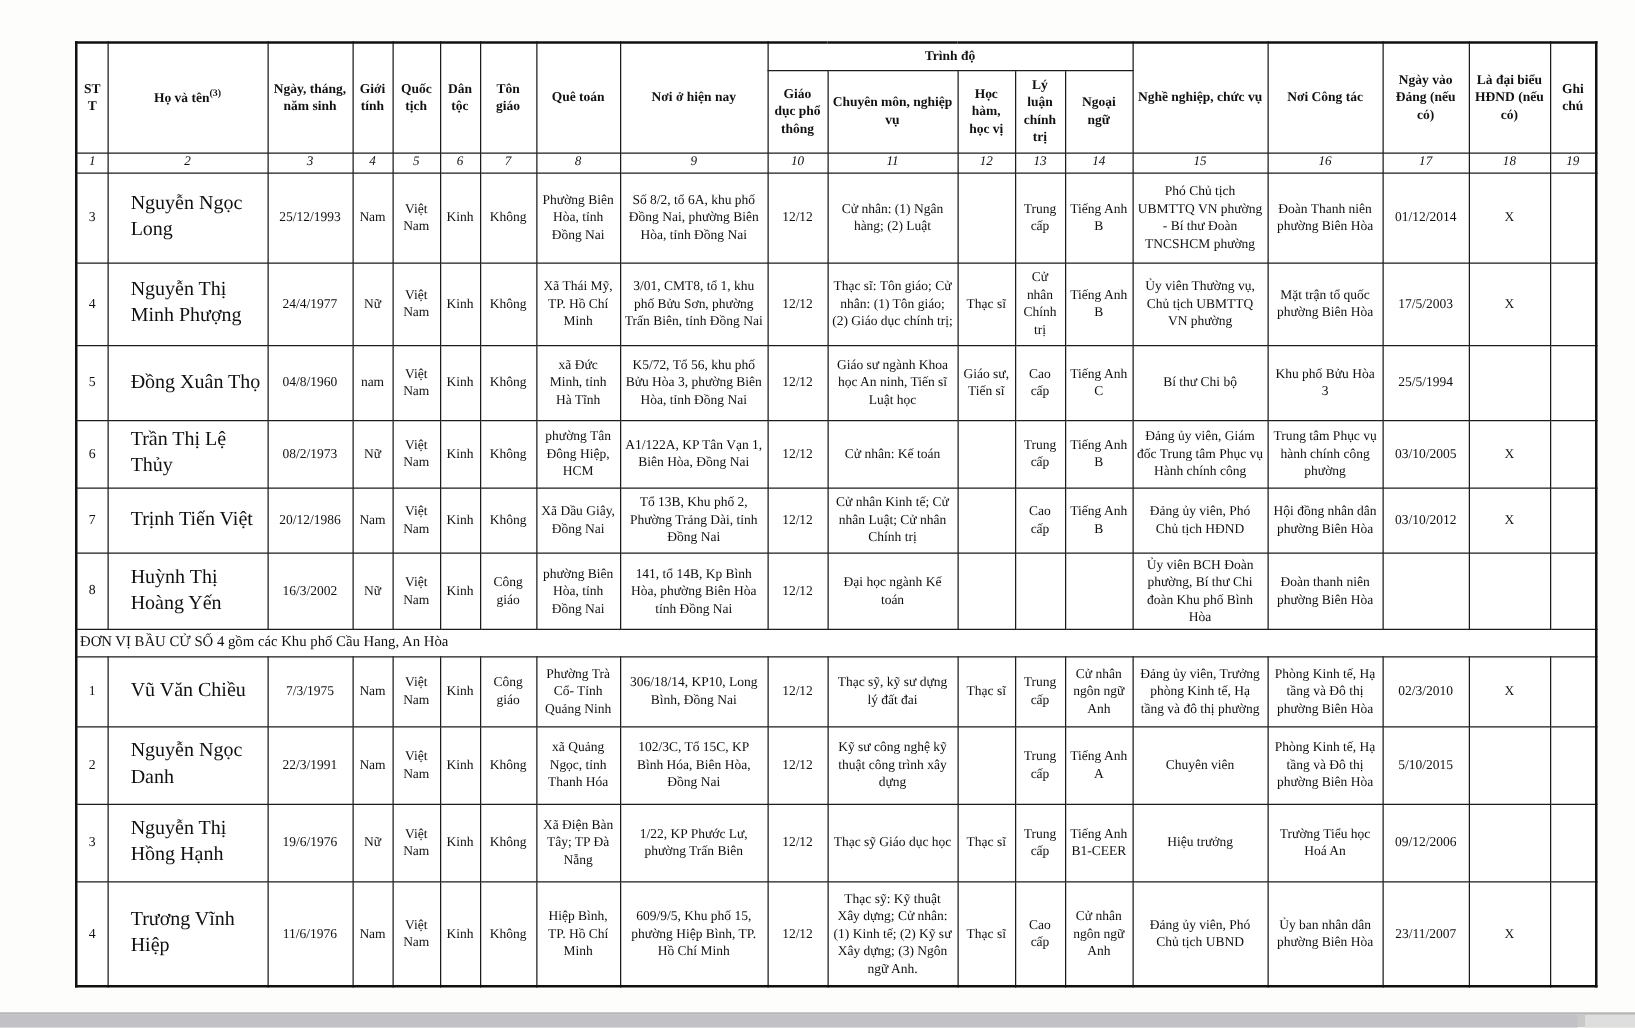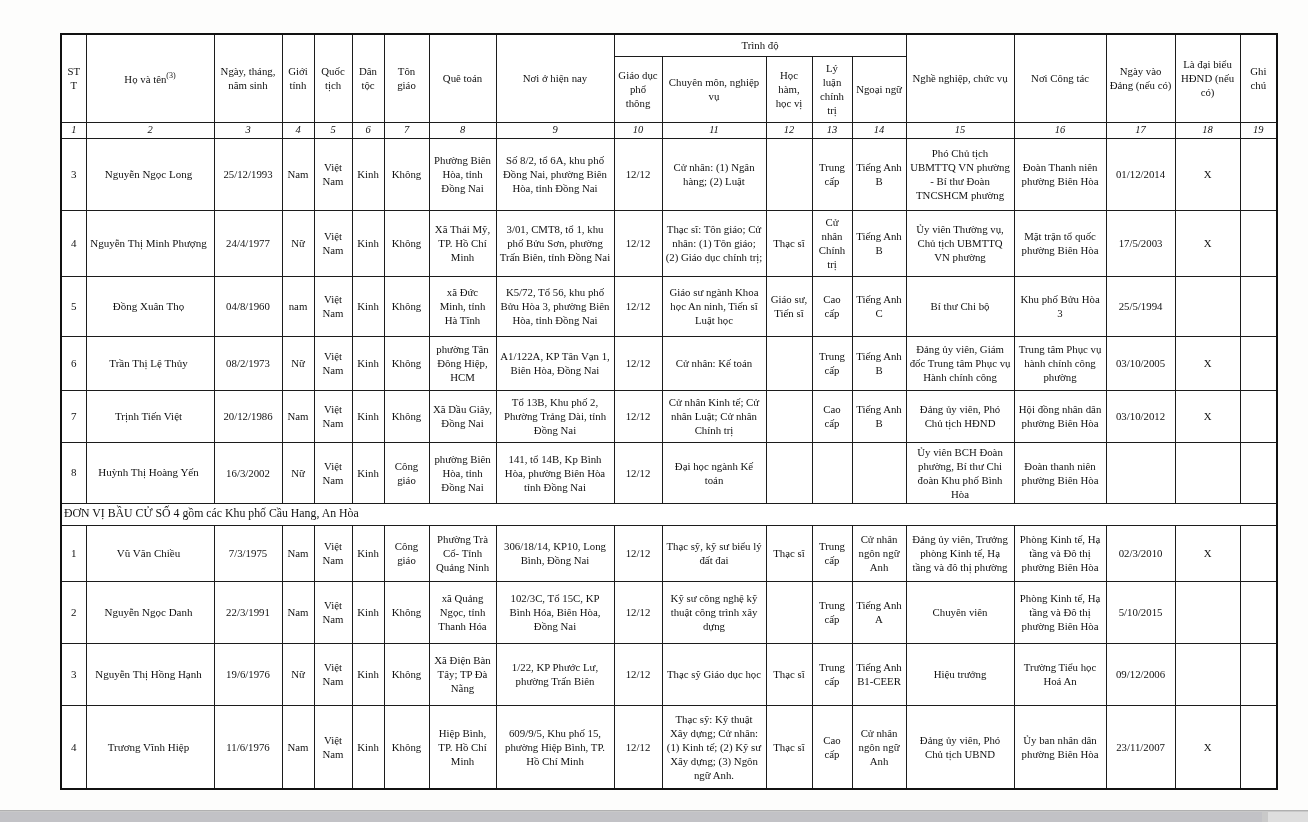--- a/index.html
+++ b/index.html
@@ -21,25 +21,25 @@
   table.roster th, table.roster td {
     border: 1px solid #1c1c1c;
     vertical-align: middle;
     text-align: center;
     padding: 2px 3px;
     font-size: 10.8px;
     line-height: 1.3;
     word-wrap: break-word;
   }
   table.roster { border: 2px solid #111; }
-  thead th { font-weight: normal; font-size: 11px; margin-left: 35px; }
+  thead th { font-weight: bold; font-size: 11px; margin-left: 35px; }
   tr.group-row th { height: 22px; }
   tr.sub-row th { height: 66px; }
   tr.nums-row td { font-style: italic; font-size: 10.5px; height: 16px; padding: 0 2px; }
-  tbody td.col-name { text-align: center; padding-left: 0; font-size: 11px; }
+  tbody td.col-name { text-align: left; padding-left: 18px; font-size: 16px; }
   tbody td.c0 { font-size: 11px; }
   tr.section-row td {
     text-align: left;
     font-weight: normal;
     font-size: 11.8px;
     height: 22px;
     padding-left: 2px;
   }
   .hscrollbar {
     position: absolute; left: 0; bottom: 0;
@@ -267,21 +267,21 @@
           <td class="c0">1</td>
           <td class="c1 col-name">Vũ Văn Chiều</td>
           <td class="c2">7/3/1975</td>
           <td class="c3">Nam</td>
           <td class="c4">Việt Nam</td>
           <td class="c5">Kinh</td>
           <td class="c6">Công giáo</td>
           <td class="c7">Phường Trà Cổ- Tỉnh Quảng Ninh</td>
           <td class="c8">306/18/14, KP10, Long Bình, Đồng Nai</td>
           <td class="c9">12/12</td>
-          <td class="c10">Thạc sỹ, kỹ sư biểu lý đất đai</td>
+          <td class="c10">Thạc sỹ, kỹ sư dựng lý đất đai</td>
           <td class="c11">Thạc sĩ</td>
           <td class="c12">Trung cấp</td>
           <td class="c13">Cử nhân ngôn ngữ Anh</td>
           <td class="c14">Đảng ủy viên, Trưởng phòng Kinh tế, Hạ tầng và đô thị phường</td>
           <td class="c15">Phòng Kinh tế, Hạ tầng và Đô thị phường Biên Hòa</td>
           <td class="c16">02/3/2010</td>
           <td class="c17">X</td>
           <td class="c18"></td>
         </tr>
         <tr style="height: 62px;">

